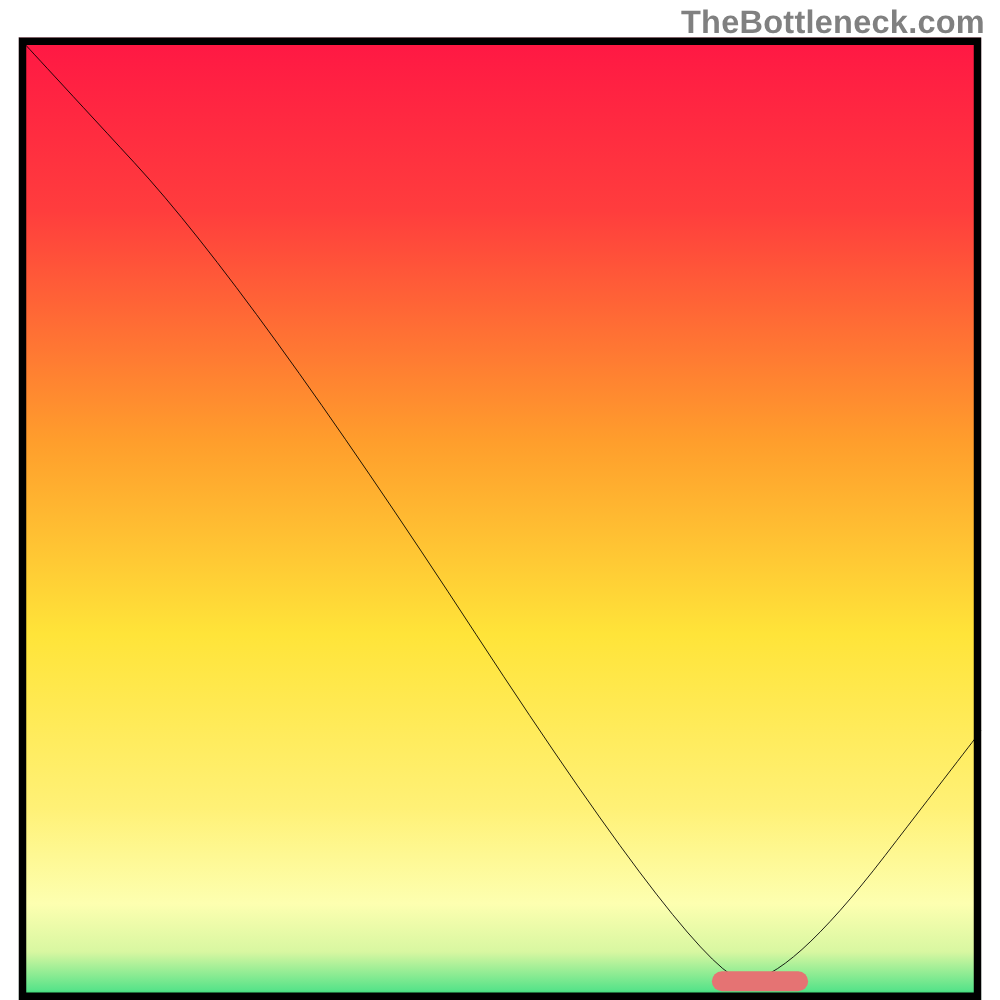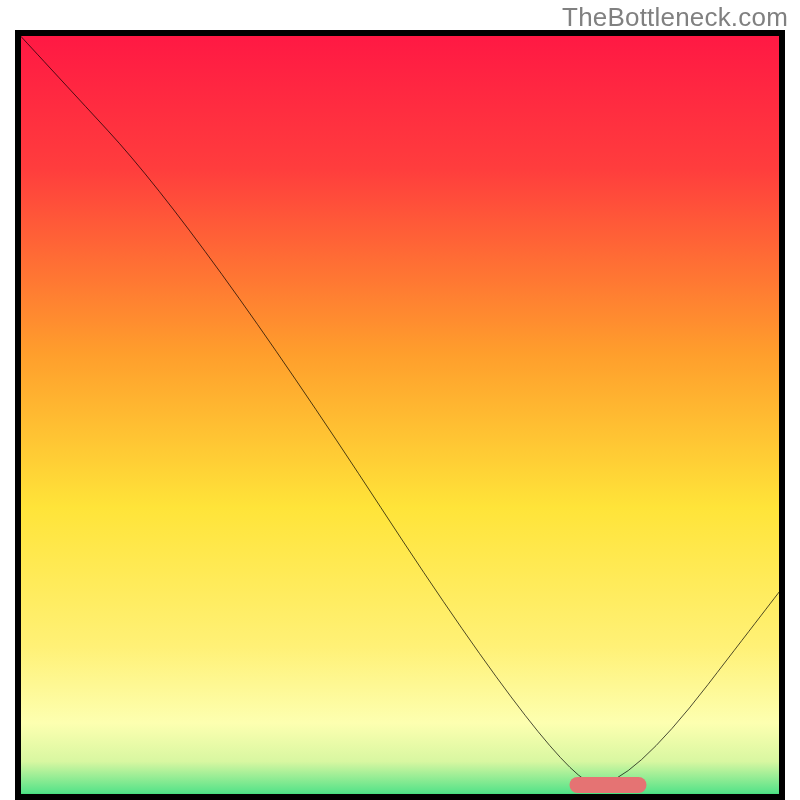--- a/index.html
+++ b/index.html
@@ -50,21 +50,21 @@
     border-radius: 8px;
     background: #e57373;
     transform: translate(-50%, -50%);
   }
   .watermark {
     position: absolute;
     top: 2px;
     right: 12px;
     color: #808080;
     font-size: 26px;
-    font-weight: 400;
+    font-weight: 700;
     letter-spacing: 0.2px;
     user-select: none;
   }
 </style>
 </head>
 <body>
 
 <div class="watermark">TheBottleneck.com</div>
 
 <div class="frame">

